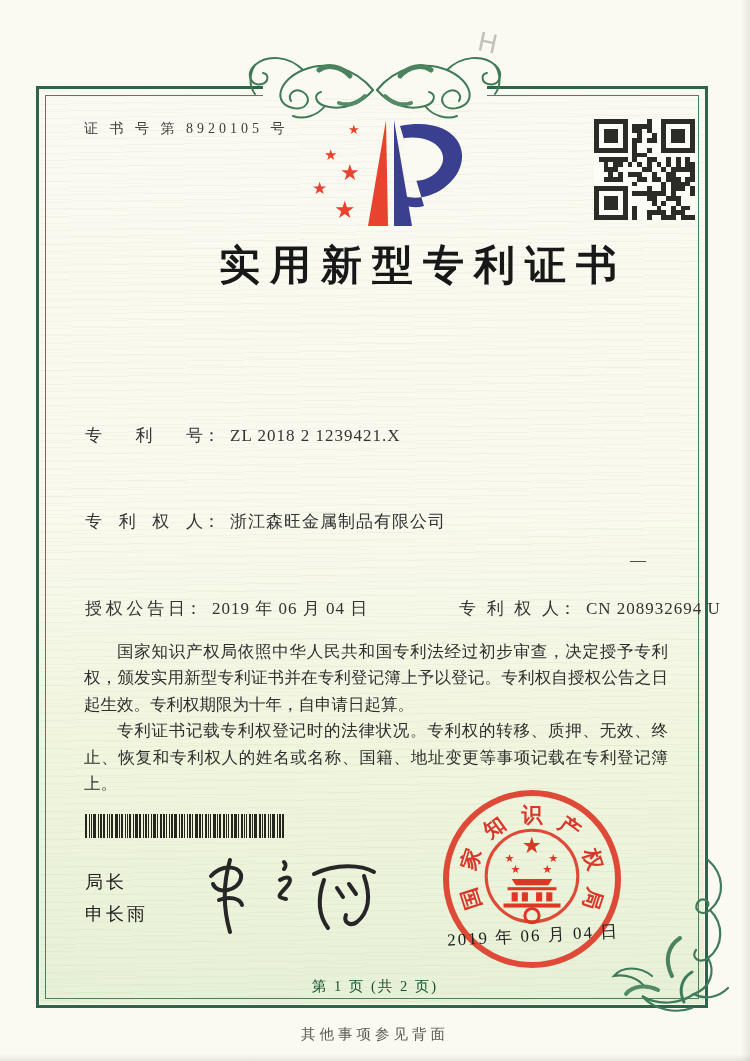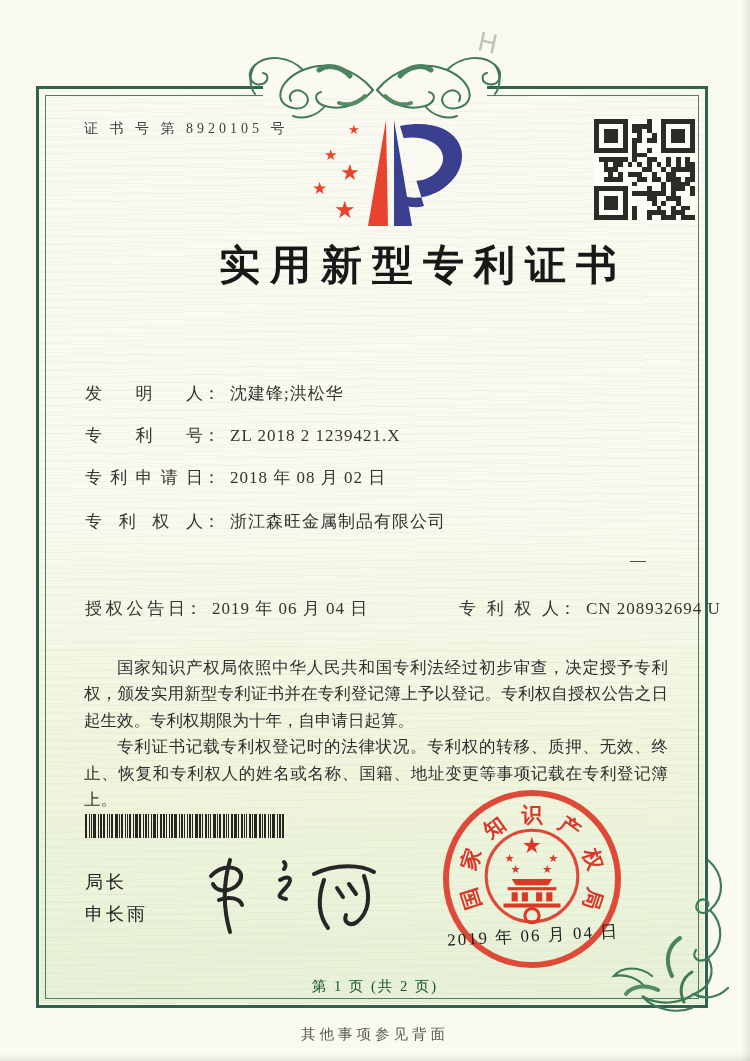--- a/index.html
+++ b/index.html
@@ -36,21 +36,21 @@
 
   .field{position:absolute; left:85px; font-size:17px; color:#333; white-space:nowrap;}
   .flabel{display:inline-block; width:118px; text-align:justify; text-align-last:justify;
     vertical-align:top;}
   .fcolon{display:inline-block; margin-right:10px;}
   .fvalue{letter-spacing:1px;}
   .grant2{position:absolute; left:374px; top:0; white-space:nowrap;}
   .grant2 .flabel{width:100px;}
 
   .paras{position:absolute; left:84px; top:639px; width:584px; font-size:16.5px;
-    line-height:1.6; color:#2e2e2e; text-align:justify;margin-top:16px;}
+    line-height:1.6; color:#2e2e2e; text-align:justify;}
   .paras p{margin:0; text-indent:2em;}
 
   .barcode{position:absolute; left:85px; top:814px; width:202px; height:24px; overflow:hidden;}
 
   .sig-block{position:absolute; left:85px; top:866px; font-size:18px; color:#222;
     letter-spacing:3px; line-height:1.8;}
   .signature{position:absolute; left:196px; top:850px; width:200px; height:90px;}
 
   .seal{position:absolute; left:443px; top:790px; width:178px; height:178px;}
   .seal-ring{position:absolute; left:0; top:0; width:166px; height:166px;
@@ -261,28 +261,22 @@
         <rect x="15" y="1" width="5" height="5" fill="#fdfdf8"></rect>
         <rect x="16" y="2" width="3" height="3"></rect>
         <rect x="0" y="14" width="7" height="7"></rect>
         <rect x="1" y="15" width="5" height="5" fill="#fdfdf8"></rect>
         <rect x="2" y="16" width="3" height="3"></rect>
       </svg>
   </div>
 
   <div class="title">实用新型专利证书</div>
 
-  <div class="field" style="top:382px">
-    <span class="flabel">发明人</span><span class="fcolon">：</span><span class="fvalue">沈建锋;洪松华</span>
-  </div>
   <div class="field" style="top:424px">
     <span class="flabel">专利号</span><span class="fcolon">：</span><span class="fvalue">ZL 2018 2 1239421.X</span>
-  </div>
-  <div class="field" style="top:466px">
-    <span class="flabel">专利申请日</span><span class="fcolon">：</span><span class="fvalue">2018 年 08 月 02 日</span>
   </div>
   <div class="field" style="top:510px">
     <span class="flabel">专利权人</span><span class="fcolon">：</span><span class="fvalue">浙江森旺金属制品有限公司</span>
   </div>
   <div class="field" style="top:597px">
     <span class="flabel" style="width:100px">授权公告日</span><span class="fcolon">：</span><span class="fvalue">2019 年 06 月 04 日</span>
     <span class="grant2">
       <span class="flabel">专利权人</span><span class="fcolon">：</span><span class="fvalue">CN 208932694 U</span>
     </span>
   </div>

